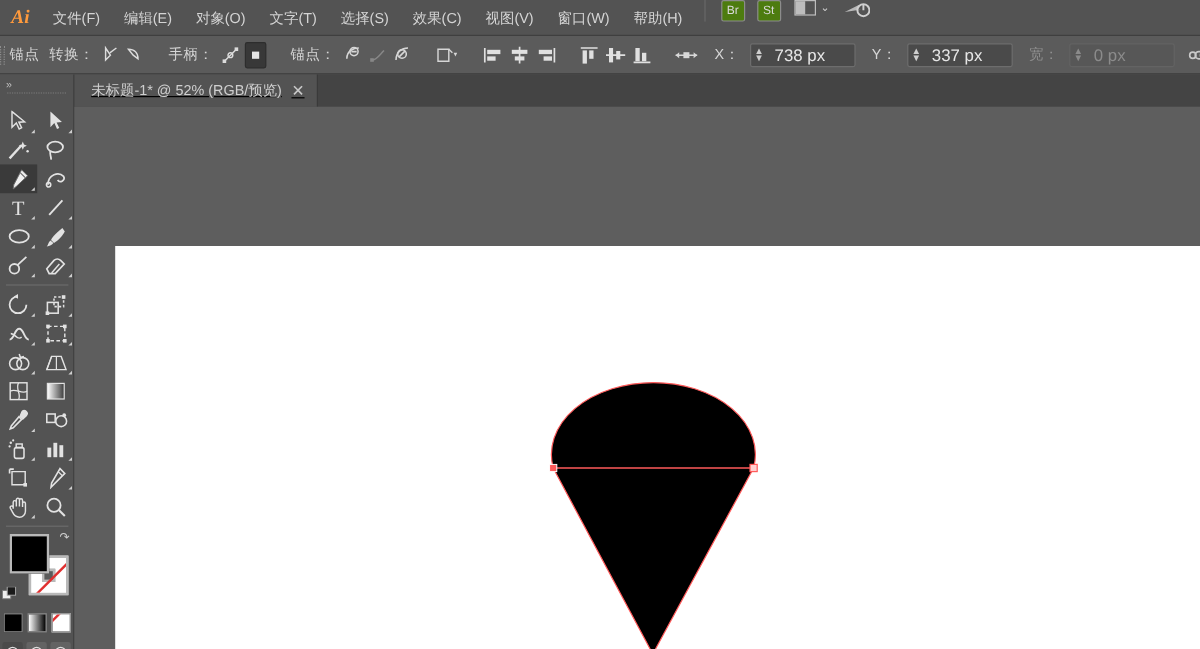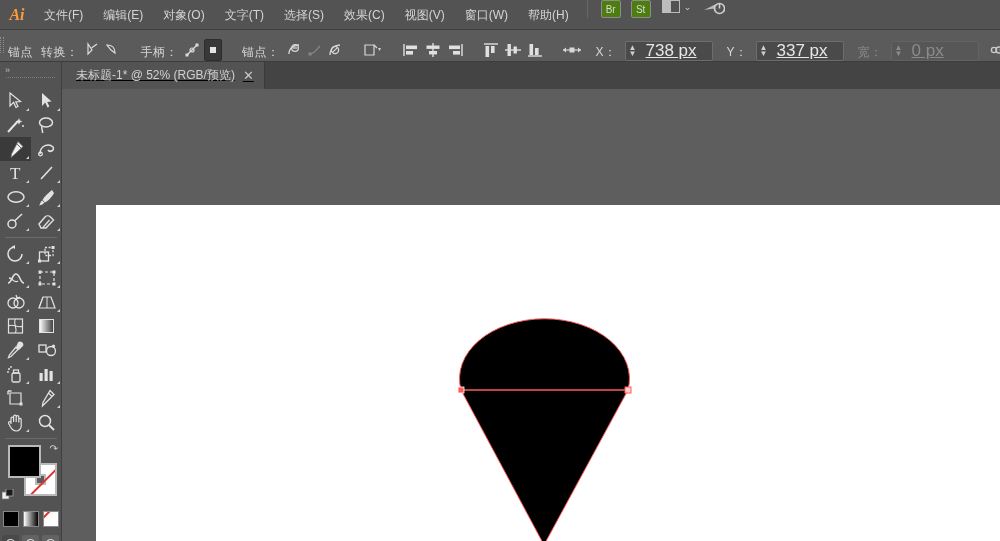--- a/index.html
+++ b/index.html
@@ -43,21 +43,21 @@
   .layout-gly i.a { width: 7px; background: #bdbdbd; }
   .layout-gly i.b { flex: 1; border-left: 1px solid #bdbdbd; }
   .chev { color: #cfcfcf; font-size: 9px; }
   .mb-cloud { margin-left: 12px; display: flex; align-items: center; }
 
   
   .controlbar {
     position: absolute; top: 30px; left: 0; width: 1000px; height: 32px;
     background: #5b5b5b;
     border-bottom: 1px solid #3d3d3d;
-    display: flex; align-items: flex-end;
+    display: flex; align-items: center;
   }
   .cb-grip {
     width: 9px; height: 32px; display: flex; align-items: center; justify-content: center;
   }
   .cb-grip::before {
     content: ""; width: 2px; height: 16px;
     border-left: 1px dotted #8e8e8e; border-right: 1px dotted #8e8e8e;
   }
   .cb-label {
     color: #d6d6d6; font-size: 12px; white-space: nowrap;
@@ -77,22 +77,22 @@
     background: #4a4a4a; border: 1px solid #6d6d6d; border-radius: 2px;
     margin-left: 4px;
   }
   .cb-field.off { background: #575757; border-color: #636363; }
   .stepper {
     width: 14px; height: 18px; display: flex; flex-direction: column;
     align-items: center; justify-content: center; color: #cecece;
     line-height: 6px; font-size: 8px;
   }
   .cb-val {
-    width: 72px; color: #e6e6e6; font-size: 17px;
-    padding-left: 6px; white-space: nowrap; text-decoration: underline;
+    width: 72px; color: #e6e6e6; font-size: 14px;
+    padding-left: 6px; white-space: nowrap;
   }
   .cb-val.off { color: #8b8b8b; }
 
   
   .tabbar {
     position: absolute; top: 62px; left: 62px; width: 938px; height: 27px;
     background: #444444; display: flex; align-items: flex-end; text-decoration: underline;
   }
   .doctab {
     height: 27px; display: flex; align-items: center; gap: 8px;

